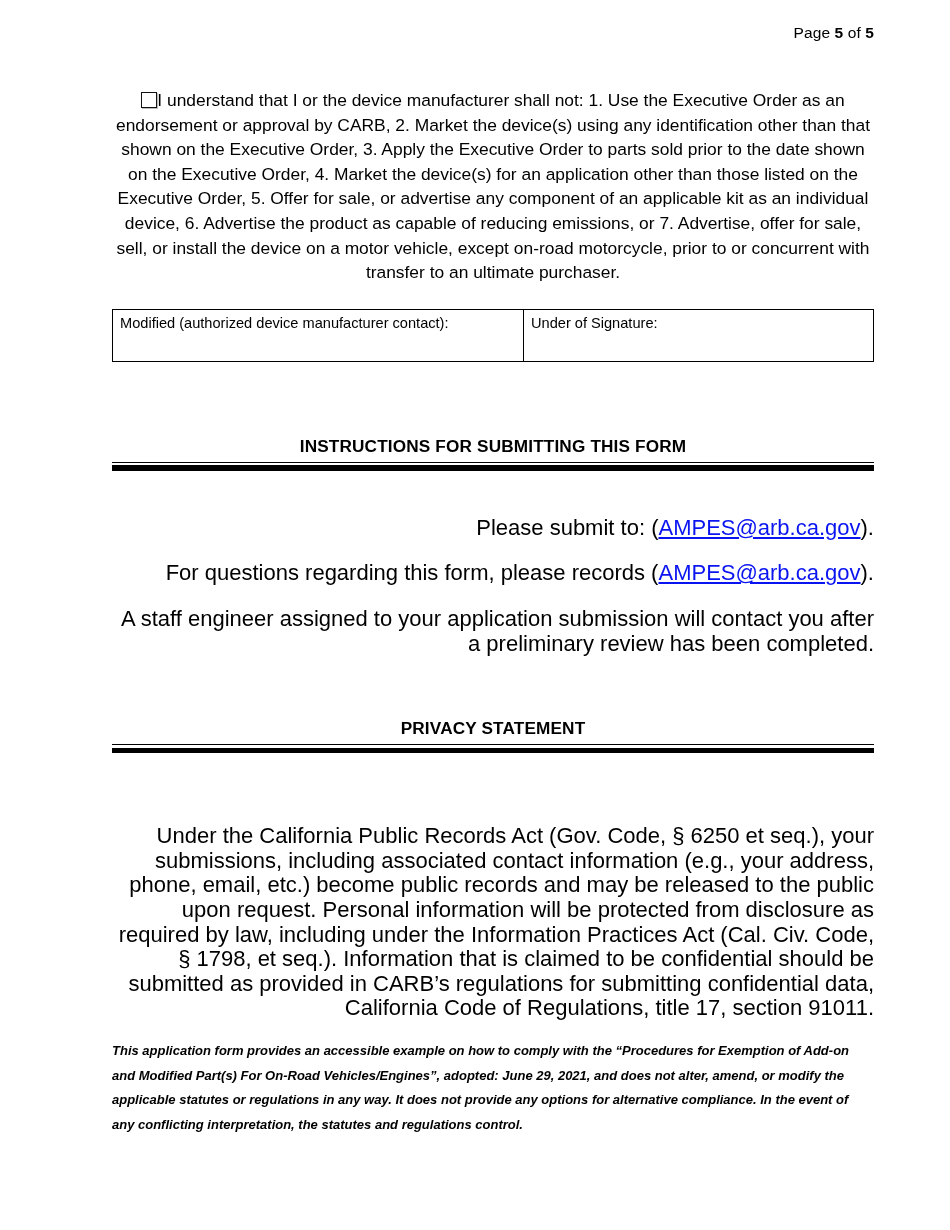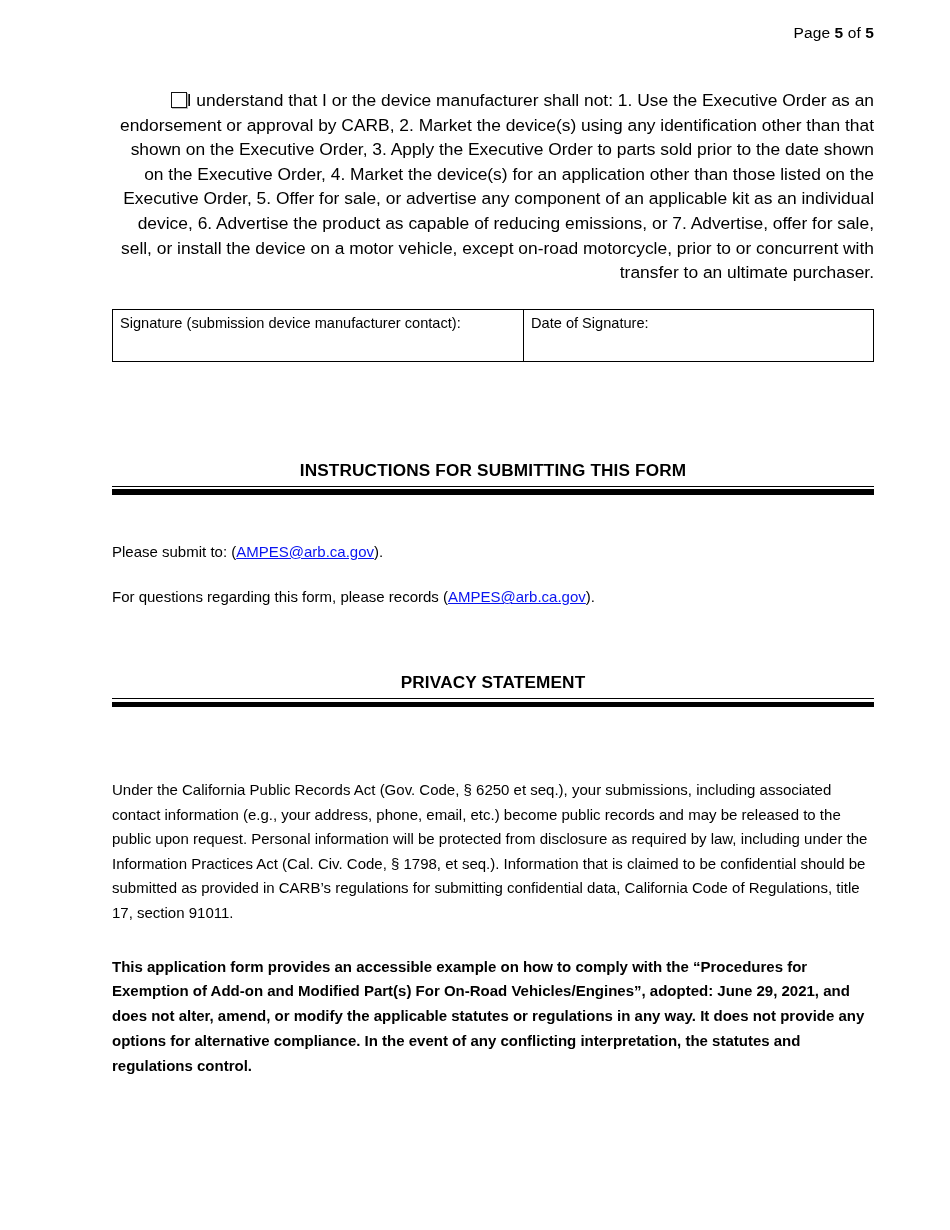--- a/index.html
+++ b/index.html
@@ -33,21 +33,21 @@
     position: absolute;
     left: 112px;
     top: 0;
     width: 762px;
   }
 
   .ack-block {
     margin-top: 88px;
     font-size: 17.4px;
     line-height: 24.6px;
-    text-align: right;
+    text-align: center;
   }
   .checkbox {
     display: inline-block;
     width: 16px;
     height: 16px;
     border: 1.6px solid #111111;
     background: #ffffff;
     box-shadow: 1px 1px 0 0 #bdbdbd;
     vertical-align: -2px;
     margin-right: 0px;
@@ -88,73 +88,76 @@
   .rule-double::after {
     content: "";
     position: absolute;
     left: 0;
     right: 0;
     top: 2.6px;
     height: 5.6px;
     background: #000000;
   }
 
-  .instructions-head { margin-top: 98px; }
+  .instructions-head { margin-top: 74px; }
   .privacy-head { margin-top: 62px; }
 
   .body-p {
-    font-size: 15px;
+    font-size: 22px;
     line-height: 24.6px;
+    text-align: right;
   }
   .p-submit { margin-top: 47px; }
   .p-questions { margin-top: 21px; }
   .p-staff { margin-top: 21px; }
   .p-privacy { margin-top: 73px; }
 
   a.mail {
     color: #0a14f0;
     text-decoration: underline;
   }
 
   .bold-italic {
-    margin-top: 29px;
+    margin-top: 18px;
     font-weight: bold;
-    font-size: 15px;
+    font-style: italic;
+    font-size: 13px;
     line-height: 24.8px;
   }
 </style>
 </head>
 <body>
 
 <div class="page">
 
   <div class="page-header">
     <span>Page </span><b>5</b><span> of </span><b>5</b>
   </div>
 
   <div class="content">
 
     <div class="ack-block"><span class="checkbox"></span><span>I understand that I or the device manufacturer shall not:  1. Use the Executive Order as an endorsement or approval by CARB, 2. Market the device(s) using any identification other than that shown on the Executive Order, 3. Apply the Executive Order to parts sold prior to the date shown on the Executive Order, 4. Market the device(s) for an application other than those listed on the Executive Order,  5. Offer for sale, or advertise any component of an applicable kit as an individual device, 6. Advertise the product as capable of reducing emissions, or 7. Advertise, offer for sale, sell, or install the device on a motor vehicle, except on-road motorcycle, prior to or concurrent with transfer to an ultimate purchaser.</span></div>
 
     <table class="sig-table">
       <tbody>
           <tr>
-        <td class="col-sig"><span>Signature (submission device manufacturer contact):</span></td>
-        <td><span>Date of Signature:</span></td>
+        <td class="col-sig"><span>Modified (authorized device manufacturer contact):</span></td>
+        <td><span>Under of Signature:</span></td>
       </tr>
     </tbody>
       </table>
 
     <div class="section-head instructions-head">INSTRUCTIONS FOR SUBMITTING THIS FORM</div>
     <div class="rule-double"></div>
 
     <div class="body-p p-submit"><span>Please submit to: (</span><a class="mail" href="#">AMPES@arb.ca.gov</a><span>).</span></div>
 
     <div class="body-p p-questions"><span>For questions regarding this form, please records (</span><a class="mail" href="#">AMPES@arb.ca.gov</a><span>).</span></div>
 
+    <div class="body-p p-staff">A staff engineer assigned to your application submission will contact you after a preliminary review has been completed.</div>
 
     <div class="section-head privacy-head">PRIVACY STATEMENT</div>
     <div class="rule-double"></div>
 
     <div class="body-p p-privacy">Under the California Public Records Act (Gov. Code, § 6250 et seq.), your submissions, including associated contact information (e.g., your address, phone, email, etc.) become public records and may be released to the public upon request. Personal information will be protected from disclosure as required by law, including under the Information Practices Act (Cal. Civ. Code, § 1798, et seq.). Information that is claimed to be confidential should be submitted as provided in CARB’s regulations for submitting confidential data, California Code of Regulations, title 17, section 91011.</div>
 
     <div class="bold-italic">This application form provides an accessible example on how to comply with the “Procedures for Exemption of Add-on and Modified Part(s) For On-Road Vehicles/Engines”, adopted: June 29, 2021, and does not alter, amend, or modify the applicable statutes or regulations in any way. It does not provide any options for alternative compliance. In the event of any conflicting interpretation, the statutes and regulations control.</div>
 
   </div>
 </div>

